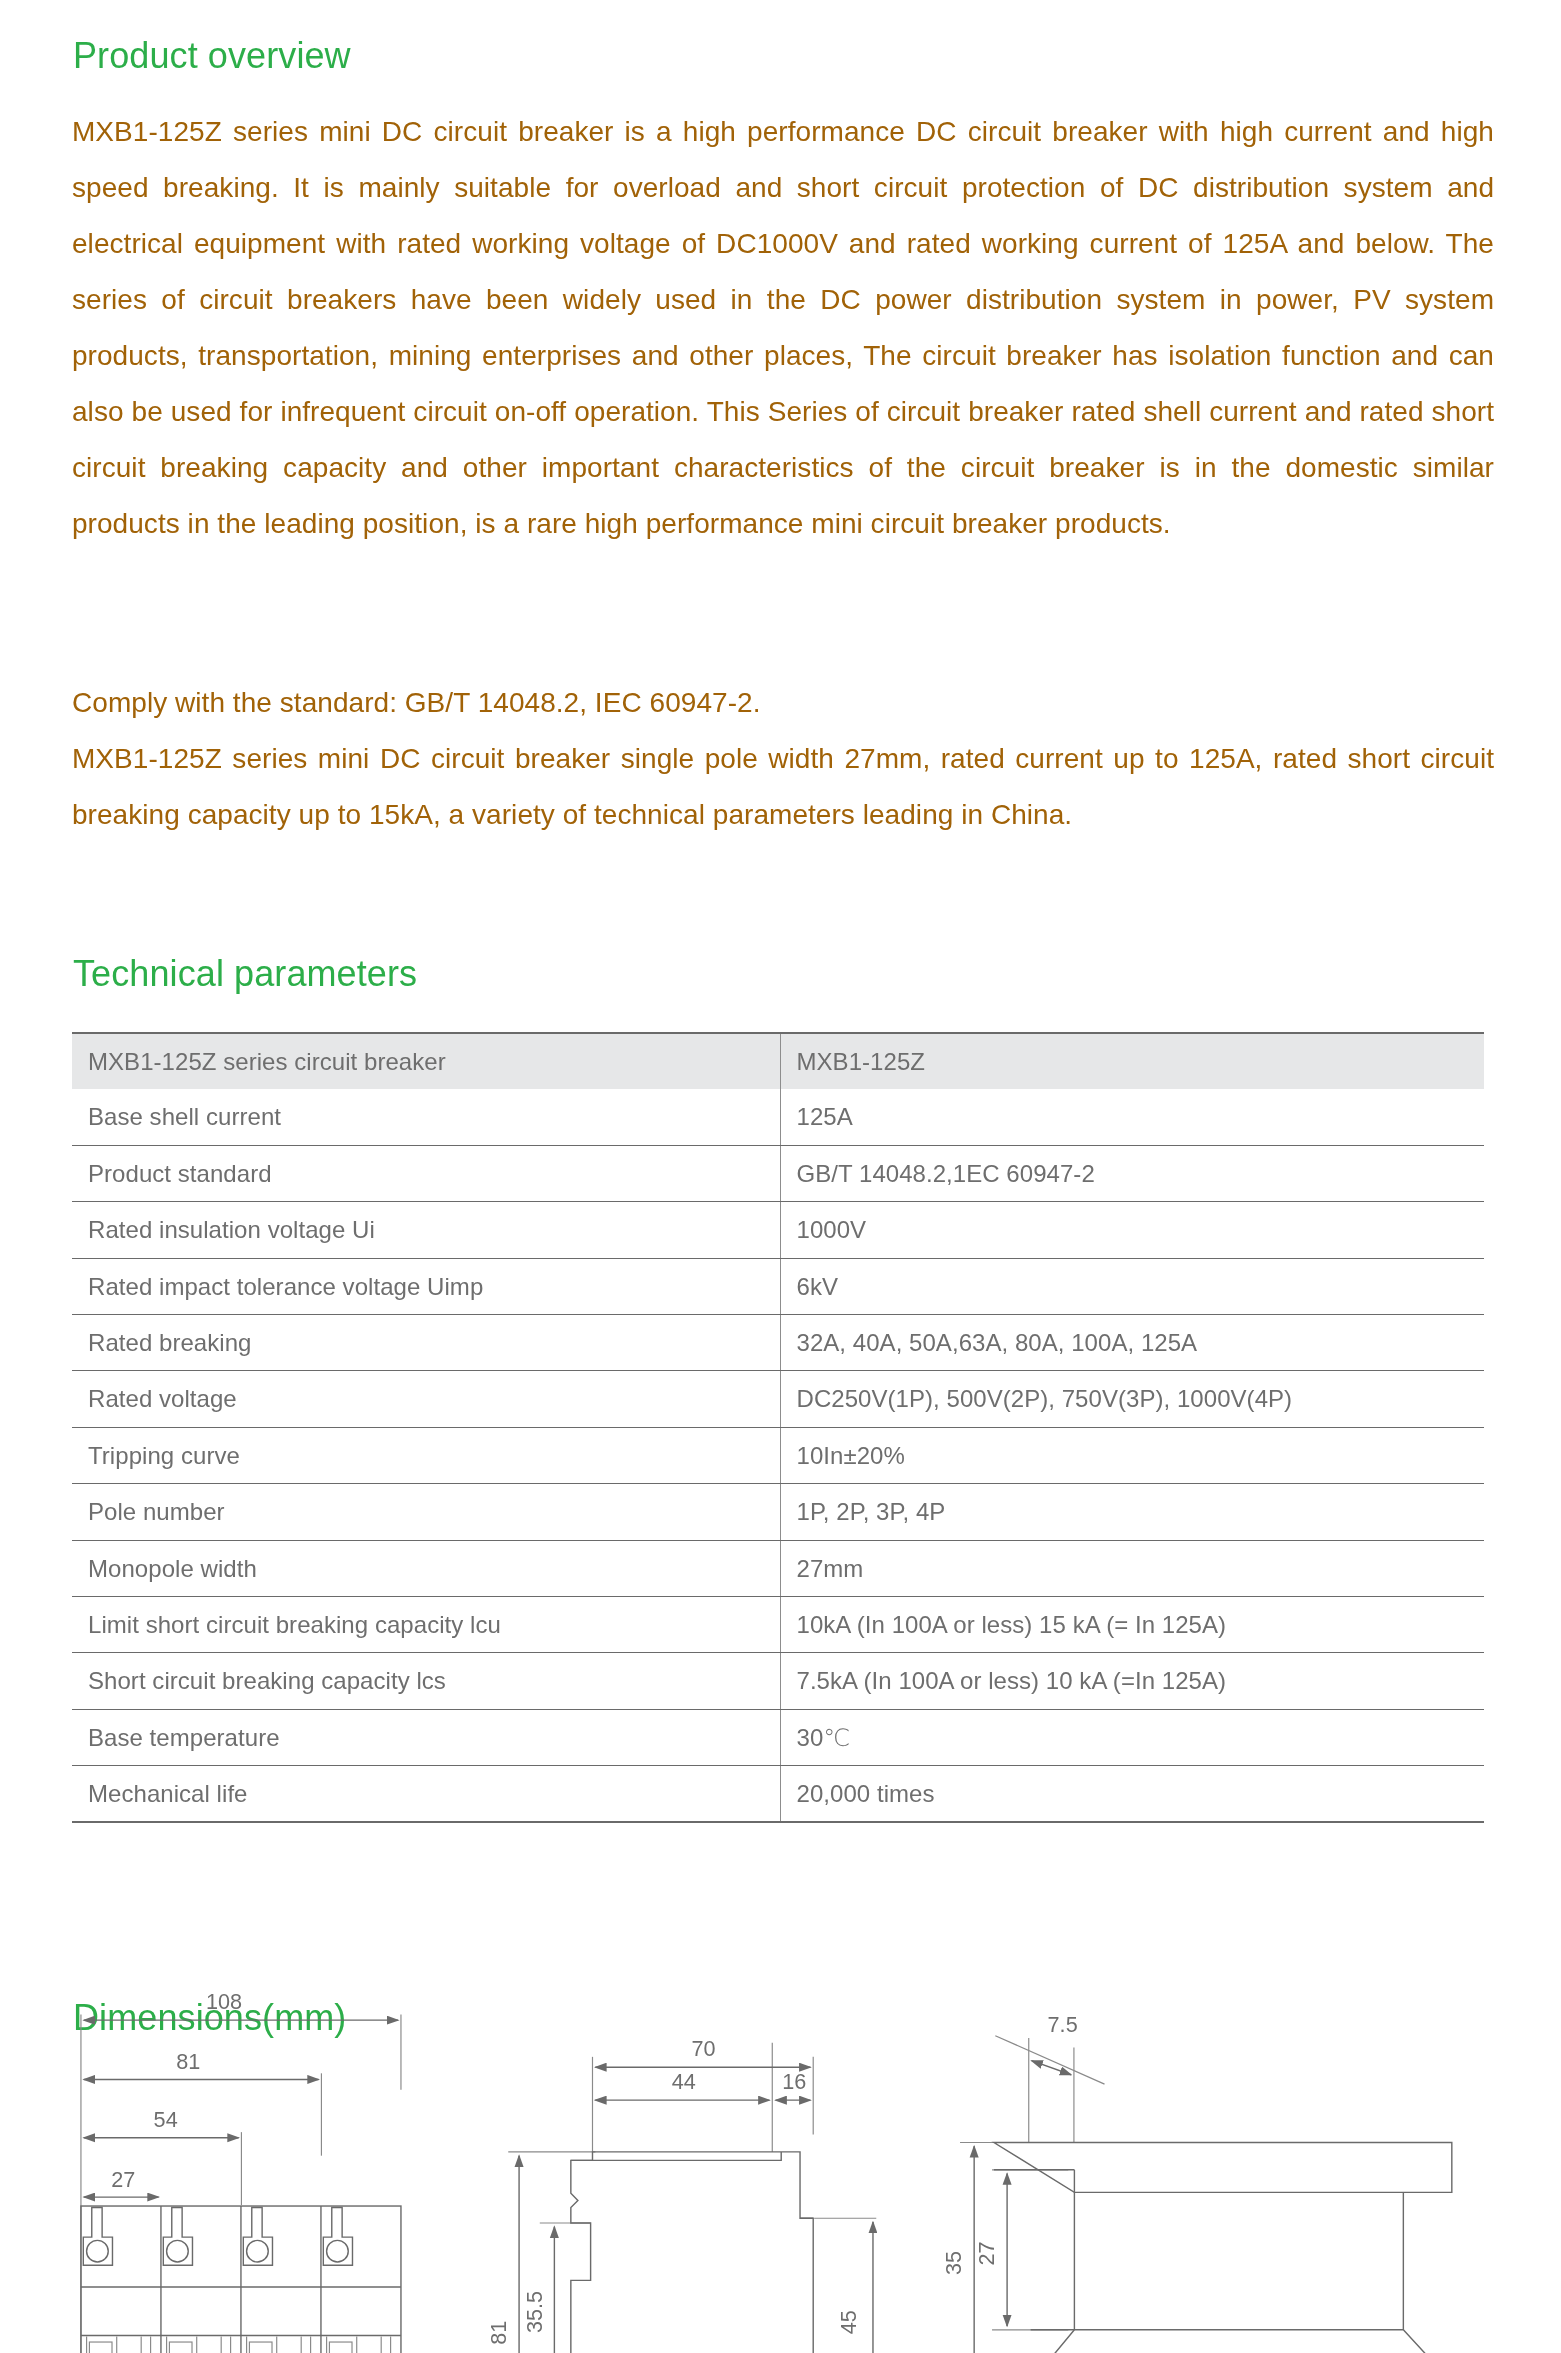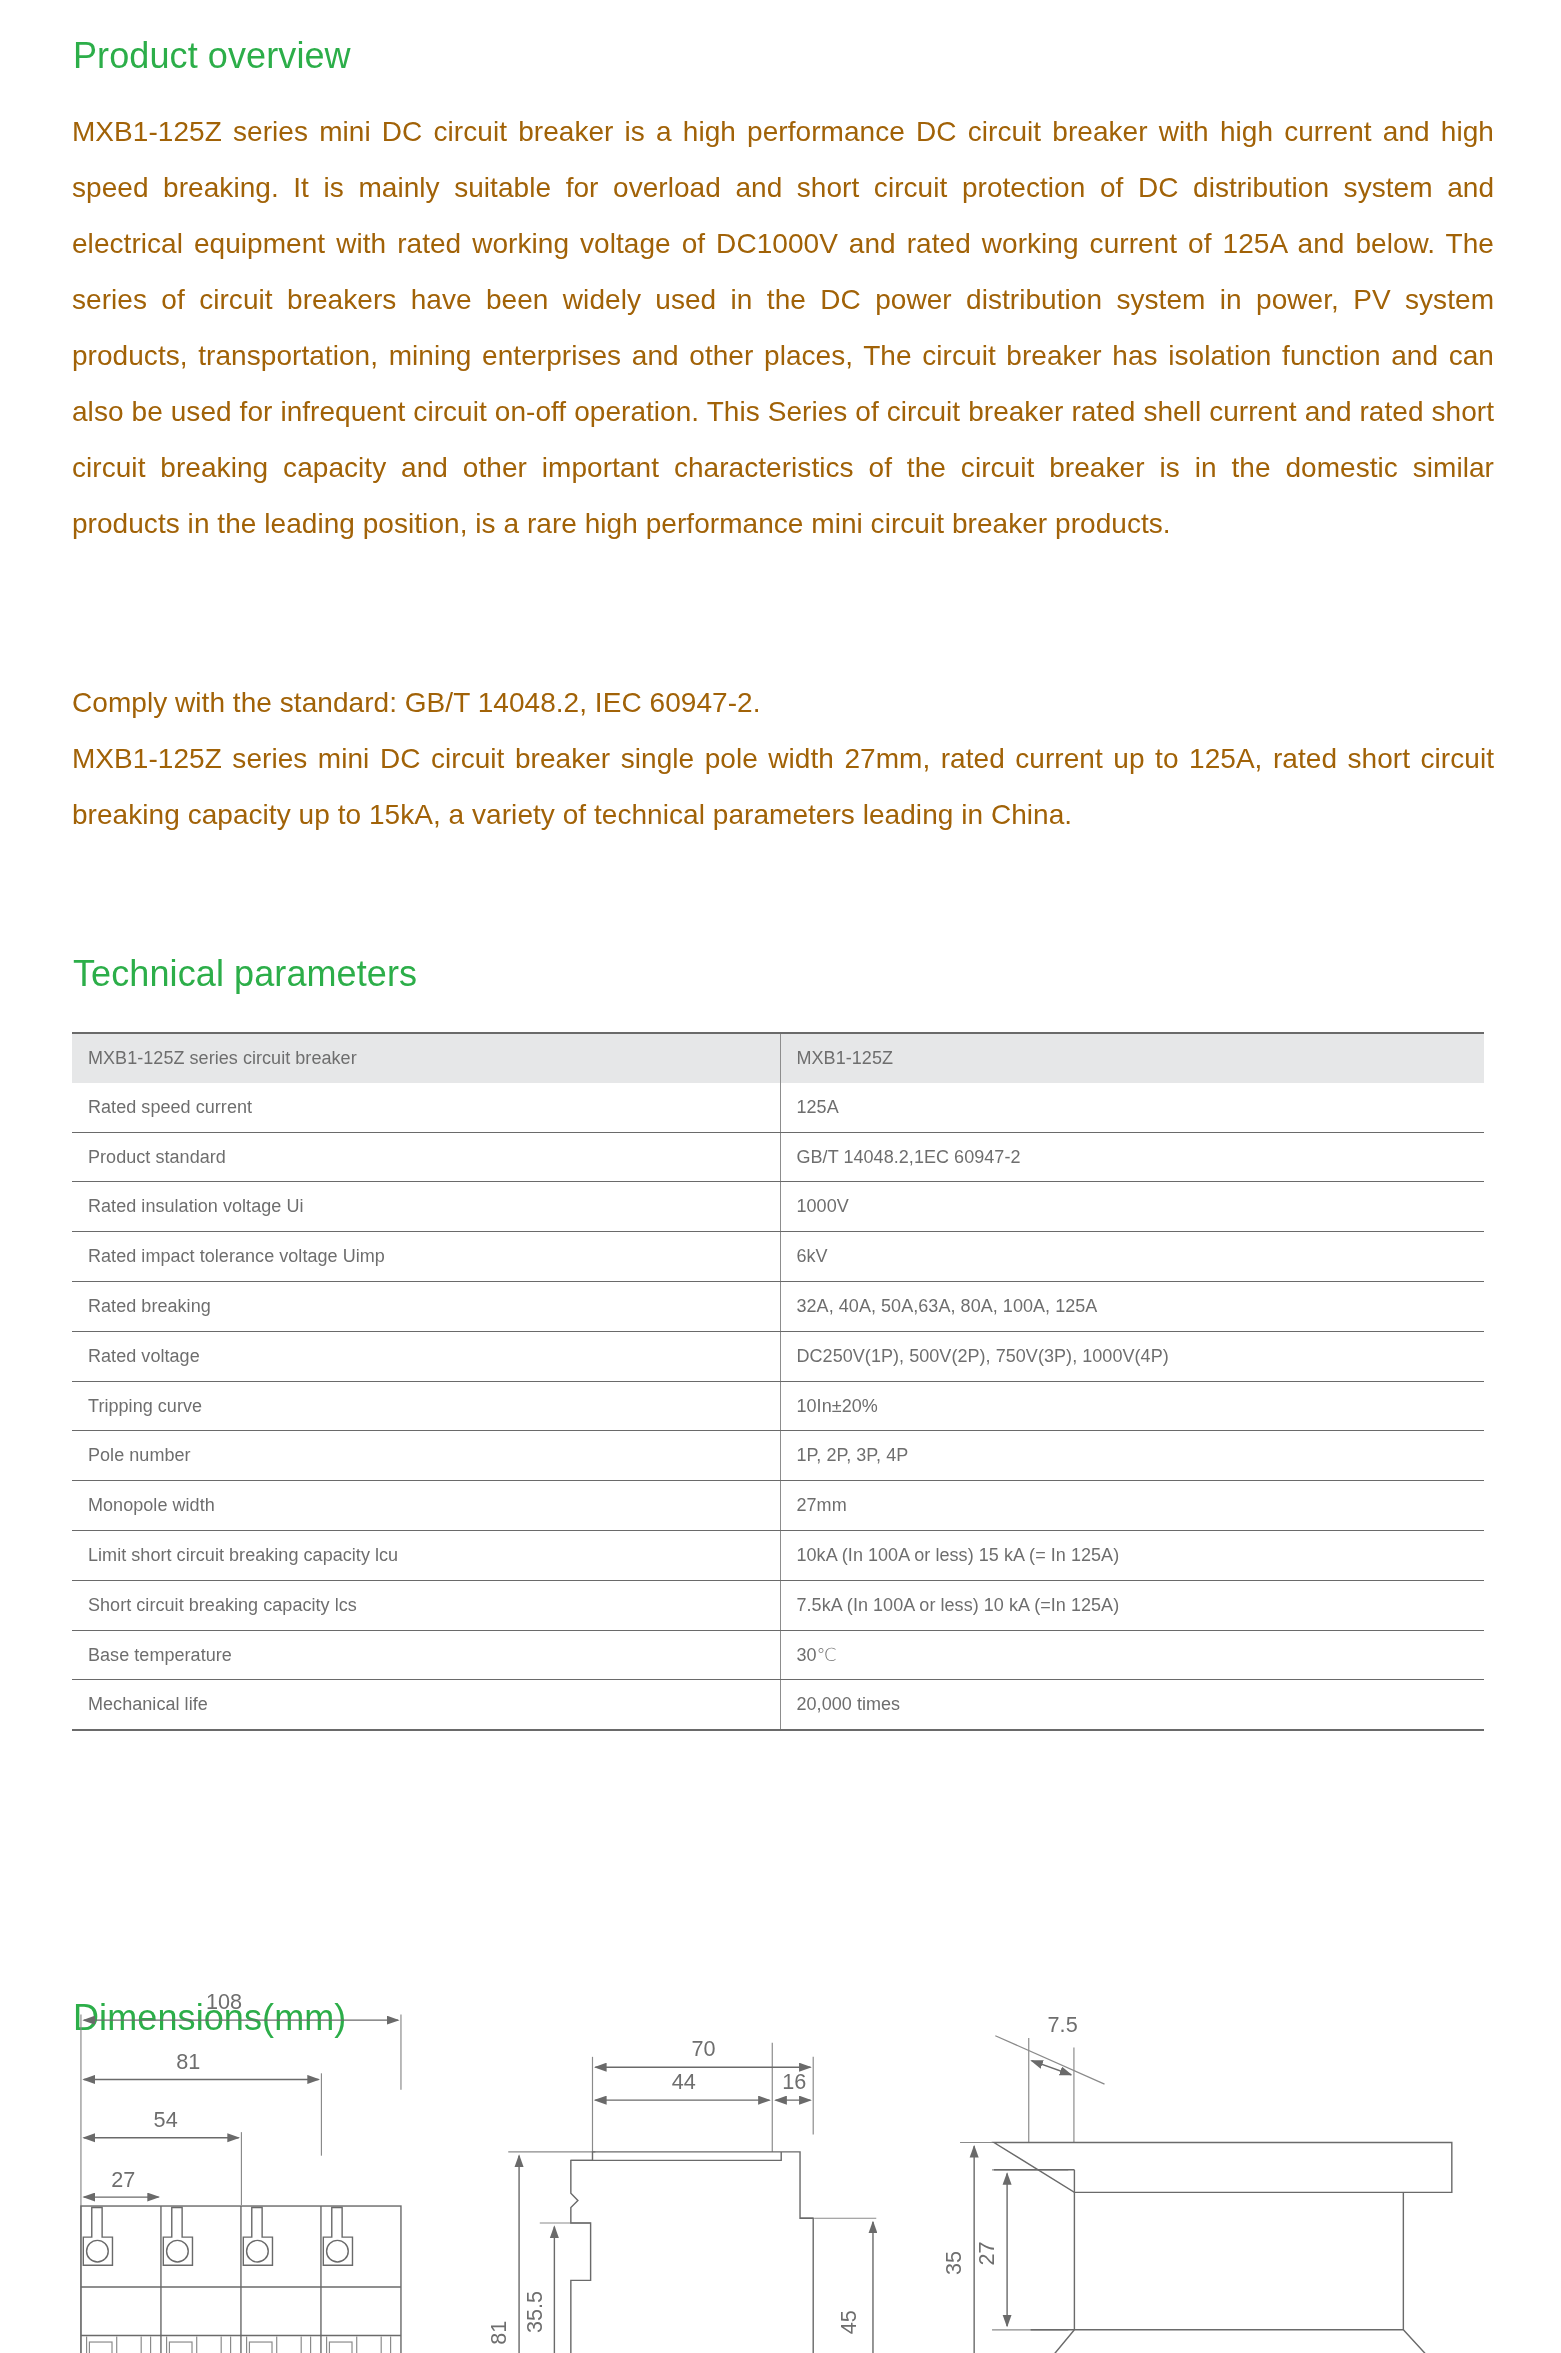--- a/index.html
+++ b/index.html
@@ -35,21 +35,21 @@
   #para-3{top:731px;}
 
   
   .spec-table{
     position:absolute;left:72px;top:1032px;width:1412px;
     border-collapse:collapse;table-layout:fixed;
   }
   .spec-table col.c1{width:708px;}
   .spec-table col.c2{width:704px;}
   .spec-table td{
-    font-size:18px;font-weight:300;color:#6e6e6e;
+    font-size:24px;font-weight:300;color:#6e6e6e;
     padding:15px 0 14px 16px;
     border-bottom:1.9px solid #6a6a6a;
     vertical-align:middle;line-height:1.1;
     letter-spacing:0.05px;
   }
   .spec-table td.k{border-right:0.9px solid #8d8d8d;}
   .spec-table tr.head td{
     background:#e6e7e8;
     border-top:2.4px solid #6a6a6a;
     border-bottom:none;
@@ -94,21 +94,21 @@
     <colgroup>
         <col class="c1">
         <col class="c2">
       </colgroup>
     <tbody>
       <tr class="head">
         <td class="k">MXB1-125Z series circuit breaker</td>
         <td class="v">MXB1-125Z</td>
       </tr>
       <tr class="r1">
-        <td class="k">Rated speed current</td>
+        <td class="k">Base shell current</td>
         <td class="v">125A</td>
       </tr>
       <tr>
         <td class="k">Product standard</td>
         <td class="v">GB/T 14048.2,1EC 60947-2</td>
       </tr>
       <tr>
         <td class="k">Rated insulation voltage Ui</td>
         <td class="v">1000V</td>
       </tr>

